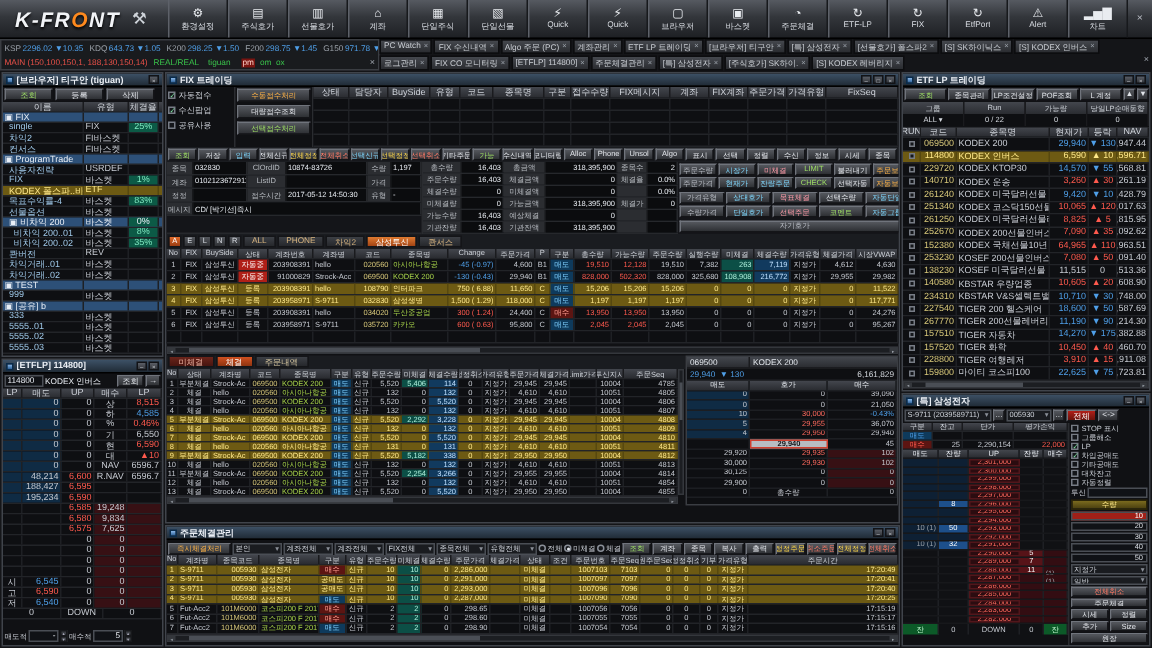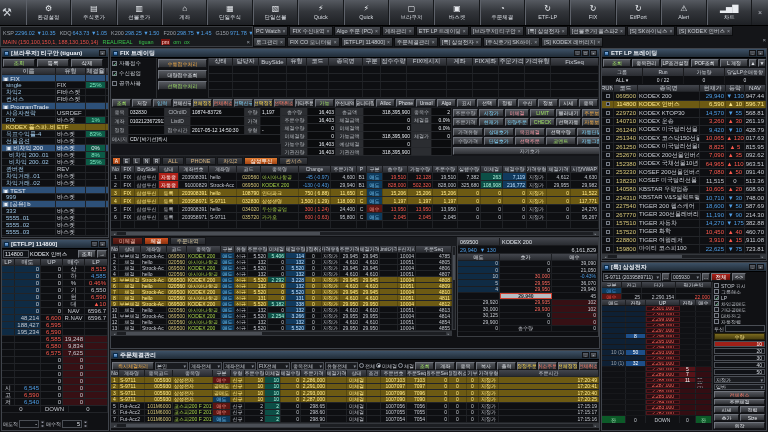--- a/index.html
+++ b/index.html
@@ -174,20 +174,21 @@
 .tusin{display:flex;gap:1px;align-items:center;height:8px;}
 .tusin .lb{font-size:5px;color:#c9cdd4;}
 .tusin .ibx{flex:1;height:7px;}
 </style>
 </head>
 <body>
 
 <div id="app">
 
   <div id="topbar">
+    <div class="logo"><span>K-FR</span><span class="o">O</span><span>NT</span></div>
     <div class="wrench">⚒</div>
     <div id="tools">
         <div class="tool">
           <span class="ic">⚙</span>
           <span class="lb">환경설정</span>
         </div>
         <div class="tool">
           <span class="ic">▤</span>
           <span class="lb">주식호가</span>
         </div>

